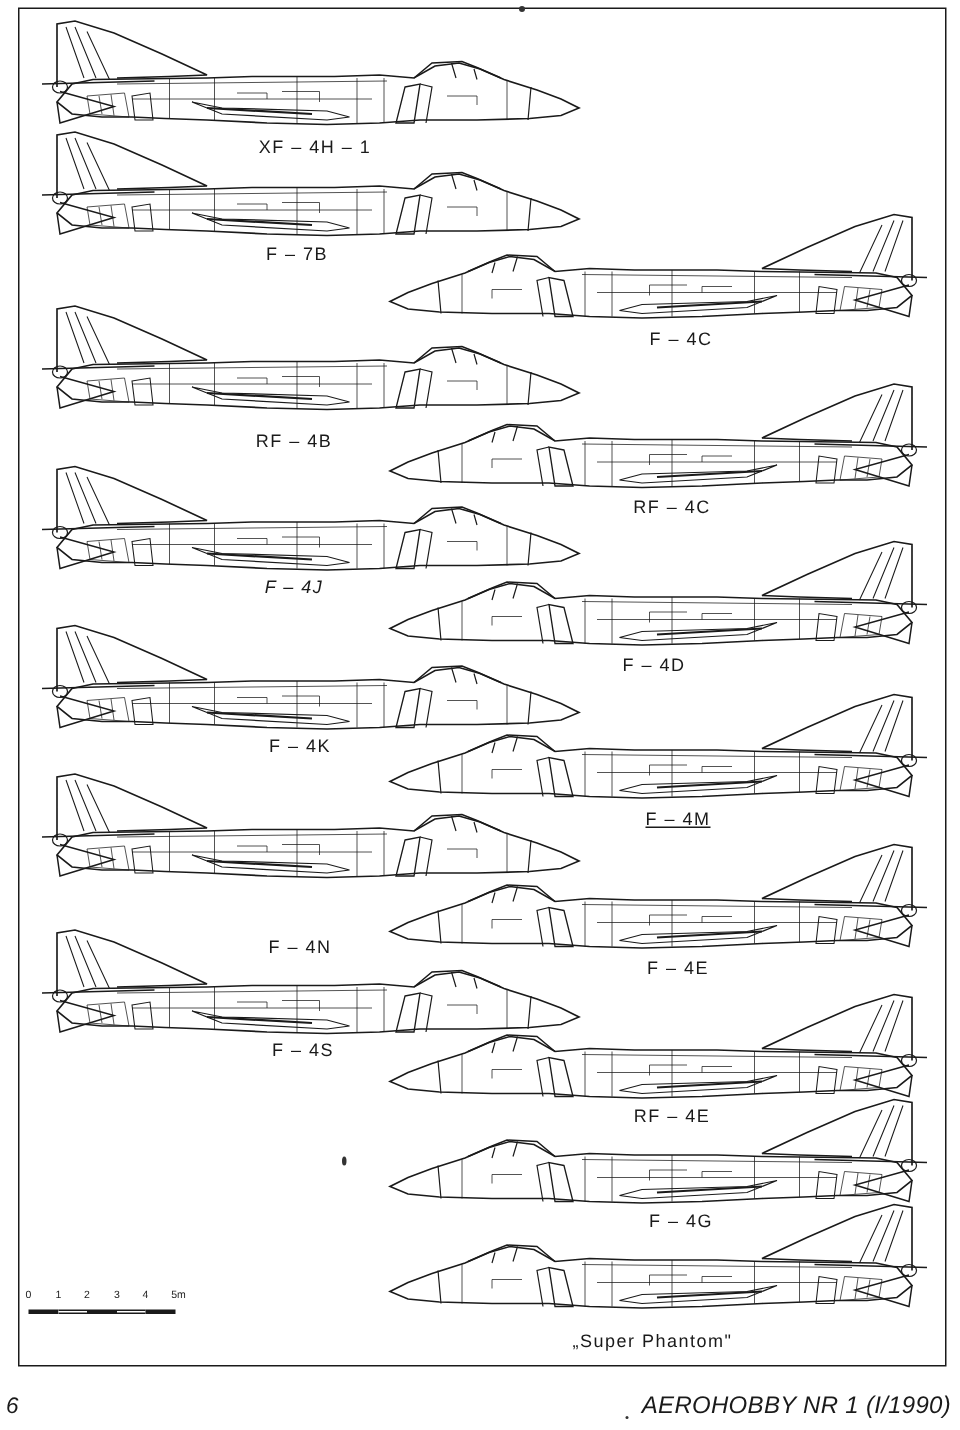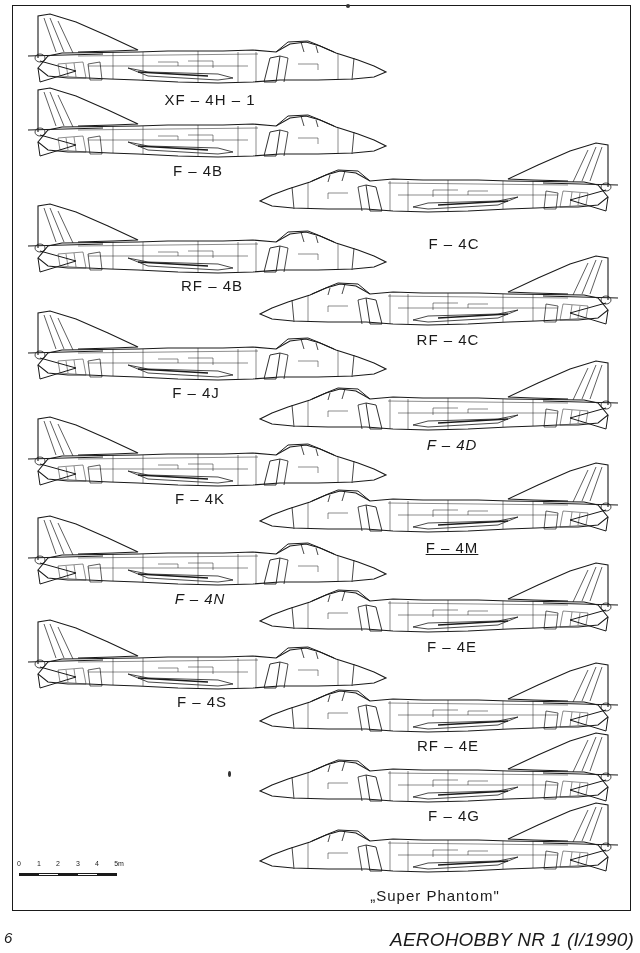--- a/index.html
+++ b/index.html
@@ -3,32 +3,32 @@
 <meta charset="utf-8">
 <style>
   html, body { margin:0; padding:0; background:#ffffff; }
   body { width:640px; height:953px; position:relative; overflow:hidden;
          font-family:"Liberation Sans", sans-serif; color:#111; }
   .frame { position:absolute; left:12px; top:5px; width:619px; height:906px;
            border:1.5px solid #1a1a1a; box-sizing:border-box; }
   .aircraft { position:absolute; width:380px; height:90px; }
   .aircraft svg { width:100%; height:100%; display:block; overflow:visible; }
   .aircraft.nose-left svg { transform:scaleX(-1); }
-  .ac-label { position:absolute; font-size:15px; letter-spacing:1px;
+  .ac-label { position:absolute; font-size:12px; letter-spacing:1px;
               color:#1a1a1a; white-space:nowrap; transform:translateX(-50%); }
   .scale-bar { position:absolute; left:16px; top:860px; width:110px; height:30px; }
   .scale-ticks { position:absolute; top:0; left:0; width:110px; height:12px;
                  font-size:7px; color:#222; }
   .scale-ticks span { position:absolute; transform:translateX(-50%); }
   .scale-seg { position:absolute; top:13px; height:3px; }
   .seg-dark { background:#1a1a1a; }
   .seg-light { background:#fff; border-top:1px solid #1a1a1a; border-bottom:1px solid #1a1a1a; height:1px; }
   .footer-page { position:absolute; left:4px; top:929px; font-size:15px;
                  font-style:italic; color:#1a1a1a; }
-  .footer-mag { position:absolute; right:6px; top:929px; font-size:19px;
+  .footer-mag { position:absolute; right:6px; top:929px; font-size:16px;
                 font-style:italic; color:#1a1a1a; letter-spacing:0.2px; }
   .speck { position:absolute; background:#333; border-radius:50%; }
 </style>
 </head>
 <body>
 
 <div class="frame"></div>
 
 <svg width="0" height="0" style="position:absolute">
   <defs>
@@ -68,69 +68,69 @@
       <svg viewBox="0 0 380 90">
         <use href="#phantom"></use>
       </svg>
     </div>
     <div class="ac-label" style="left: 210px; top: 91px;">XF – 4H – 1</div>
     <div class="aircraft" style="left: 18px; top: 80px;">
       <svg viewBox="0 0 380 90">
         <use href="#phantom"></use>
       </svg>
     </div>
-    <div class="ac-label" style="left: 198px; top: 162px;">F – 4B</div>
+    <div class="ac-label" style="left: 198px; top: 162px;">F – 7B</div>
     <div class="aircraft nose-left" style="left: 248px; top: 135px;">
       <svg viewBox="0 0 380 90">
         <use href="#phantom"></use>
       </svg>
     </div>
-    <div class="ac-label" style="left: 454px; top: 219px; margin-top: 16px;">F – 4C</div>
+    <div class="ac-label" style="left: 454px; top: 219px;">F – 4C</div>
     <div class="aircraft" style="left: 18px; top: 196px;">
       <svg viewBox="0 0 380 90">
         <use href="#phantom"></use>
       </svg>
     </div>
-    <div class="ac-label" style="left: 196px; top: 277px; margin-left: 16px;">RF – 4B</div>
+    <div class="ac-label" style="left: 196px; top: 287px;">RF – 4B</div>
     <div class="aircraft nose-left" style="left: 248px; top: 248px;">
       <svg viewBox="0 0 380 90">
         <use href="#phantom"></use>
       </svg>
     </div>
     <div class="ac-label" style="left: 448px; top: 331px;">RF – 4C</div>
     <div class="aircraft" style="left: 18px; top: 303px;">
       <svg viewBox="0 0 380 90">
         <use href="#phantom"></use>
       </svg>
     </div>
-    <div class="ac-label" style="left: 196px; top: 384px;">F – 4J</div>
+    <div class="ac-label" style="left: 196px; top: 384px; font-style: italic;">F – 4J</div>
     <div class="aircraft nose-left" style="left: 248px; top: 353px;">
       <svg viewBox="0 0 380 90">
         <use href="#phantom"></use>
       </svg>
     </div>
-    <div class="ac-label" style="left: 452px; top: 436px; font-style: italic;">F – 4D</div>
+    <div class="ac-label" style="left: 436px; top: 436px;">F – 4D</div>
     <div class="aircraft" style="left: 18px; top: 409px;">
       <svg viewBox="0 0 380 90">
         <use href="#phantom"></use>
       </svg>
     </div>
     <div class="ac-label" style="left: 200px; top: 490px;">F – 4K</div>
     <div class="aircraft nose-left" style="left: 248px; top: 455px;">
       <svg viewBox="0 0 380 90">
         <use href="#phantom"></use>
       </svg>
     </div>
     <div class="ac-label" style="left: 452px; top: 539px; text-decoration: underline;">F – 4M</div>
     <div class="aircraft" style="left: 18px; top: 508px;">
       <svg viewBox="0 0 380 90">
         <use href="#phantom"></use>
       </svg>
     </div>
-    <div class="ac-label" style="left: 200px; top: 590px; font-style: italic;">F – 4N</div>
+    <div class="ac-label" style="left: 200px; top: 624px;">F – 4N</div>
     <div class="aircraft nose-left" style="left: 248px; top: 555px;">
       <svg viewBox="0 0 380 90">
         <use href="#phantom"></use>
       </svg>
     </div>
     <div class="ac-label" style="left: 452px; top: 638px; text-align: center;">F – 4E</div>
     <div class="aircraft" style="left: 18px; top: 612px;">
       <svg viewBox="0 0 380 90">
         <use href="#phantom"></use>
       </svg>

